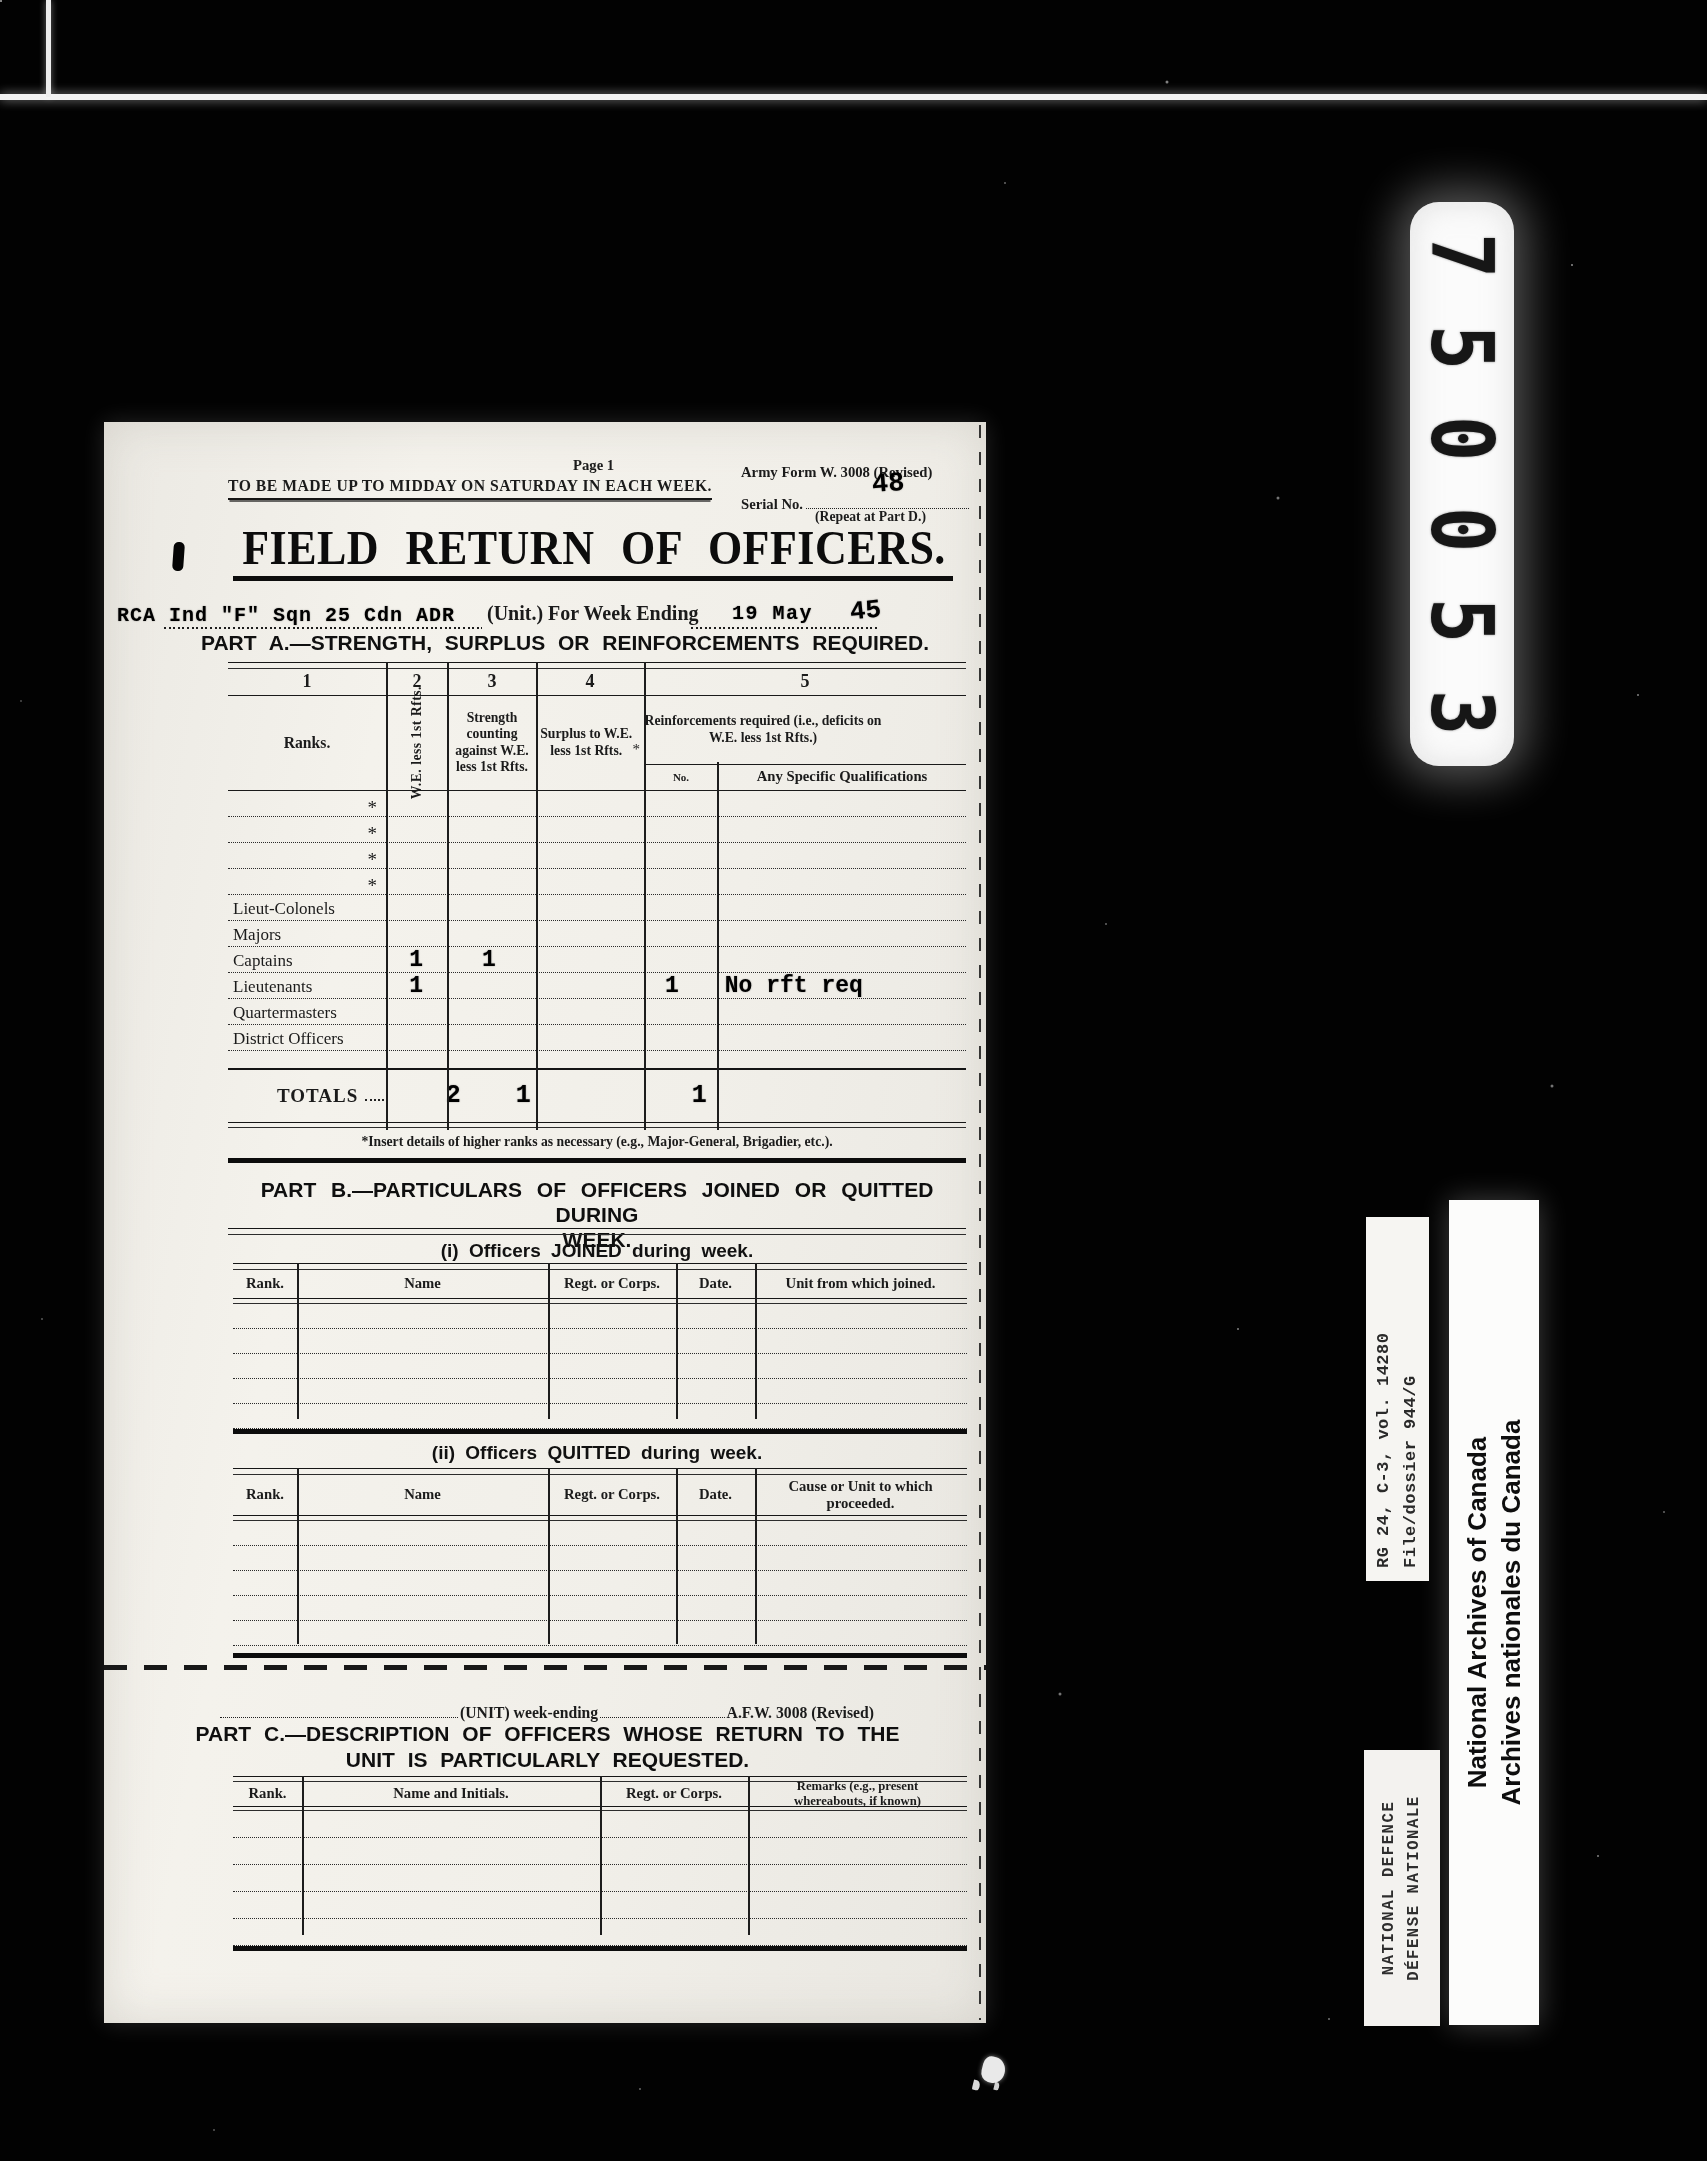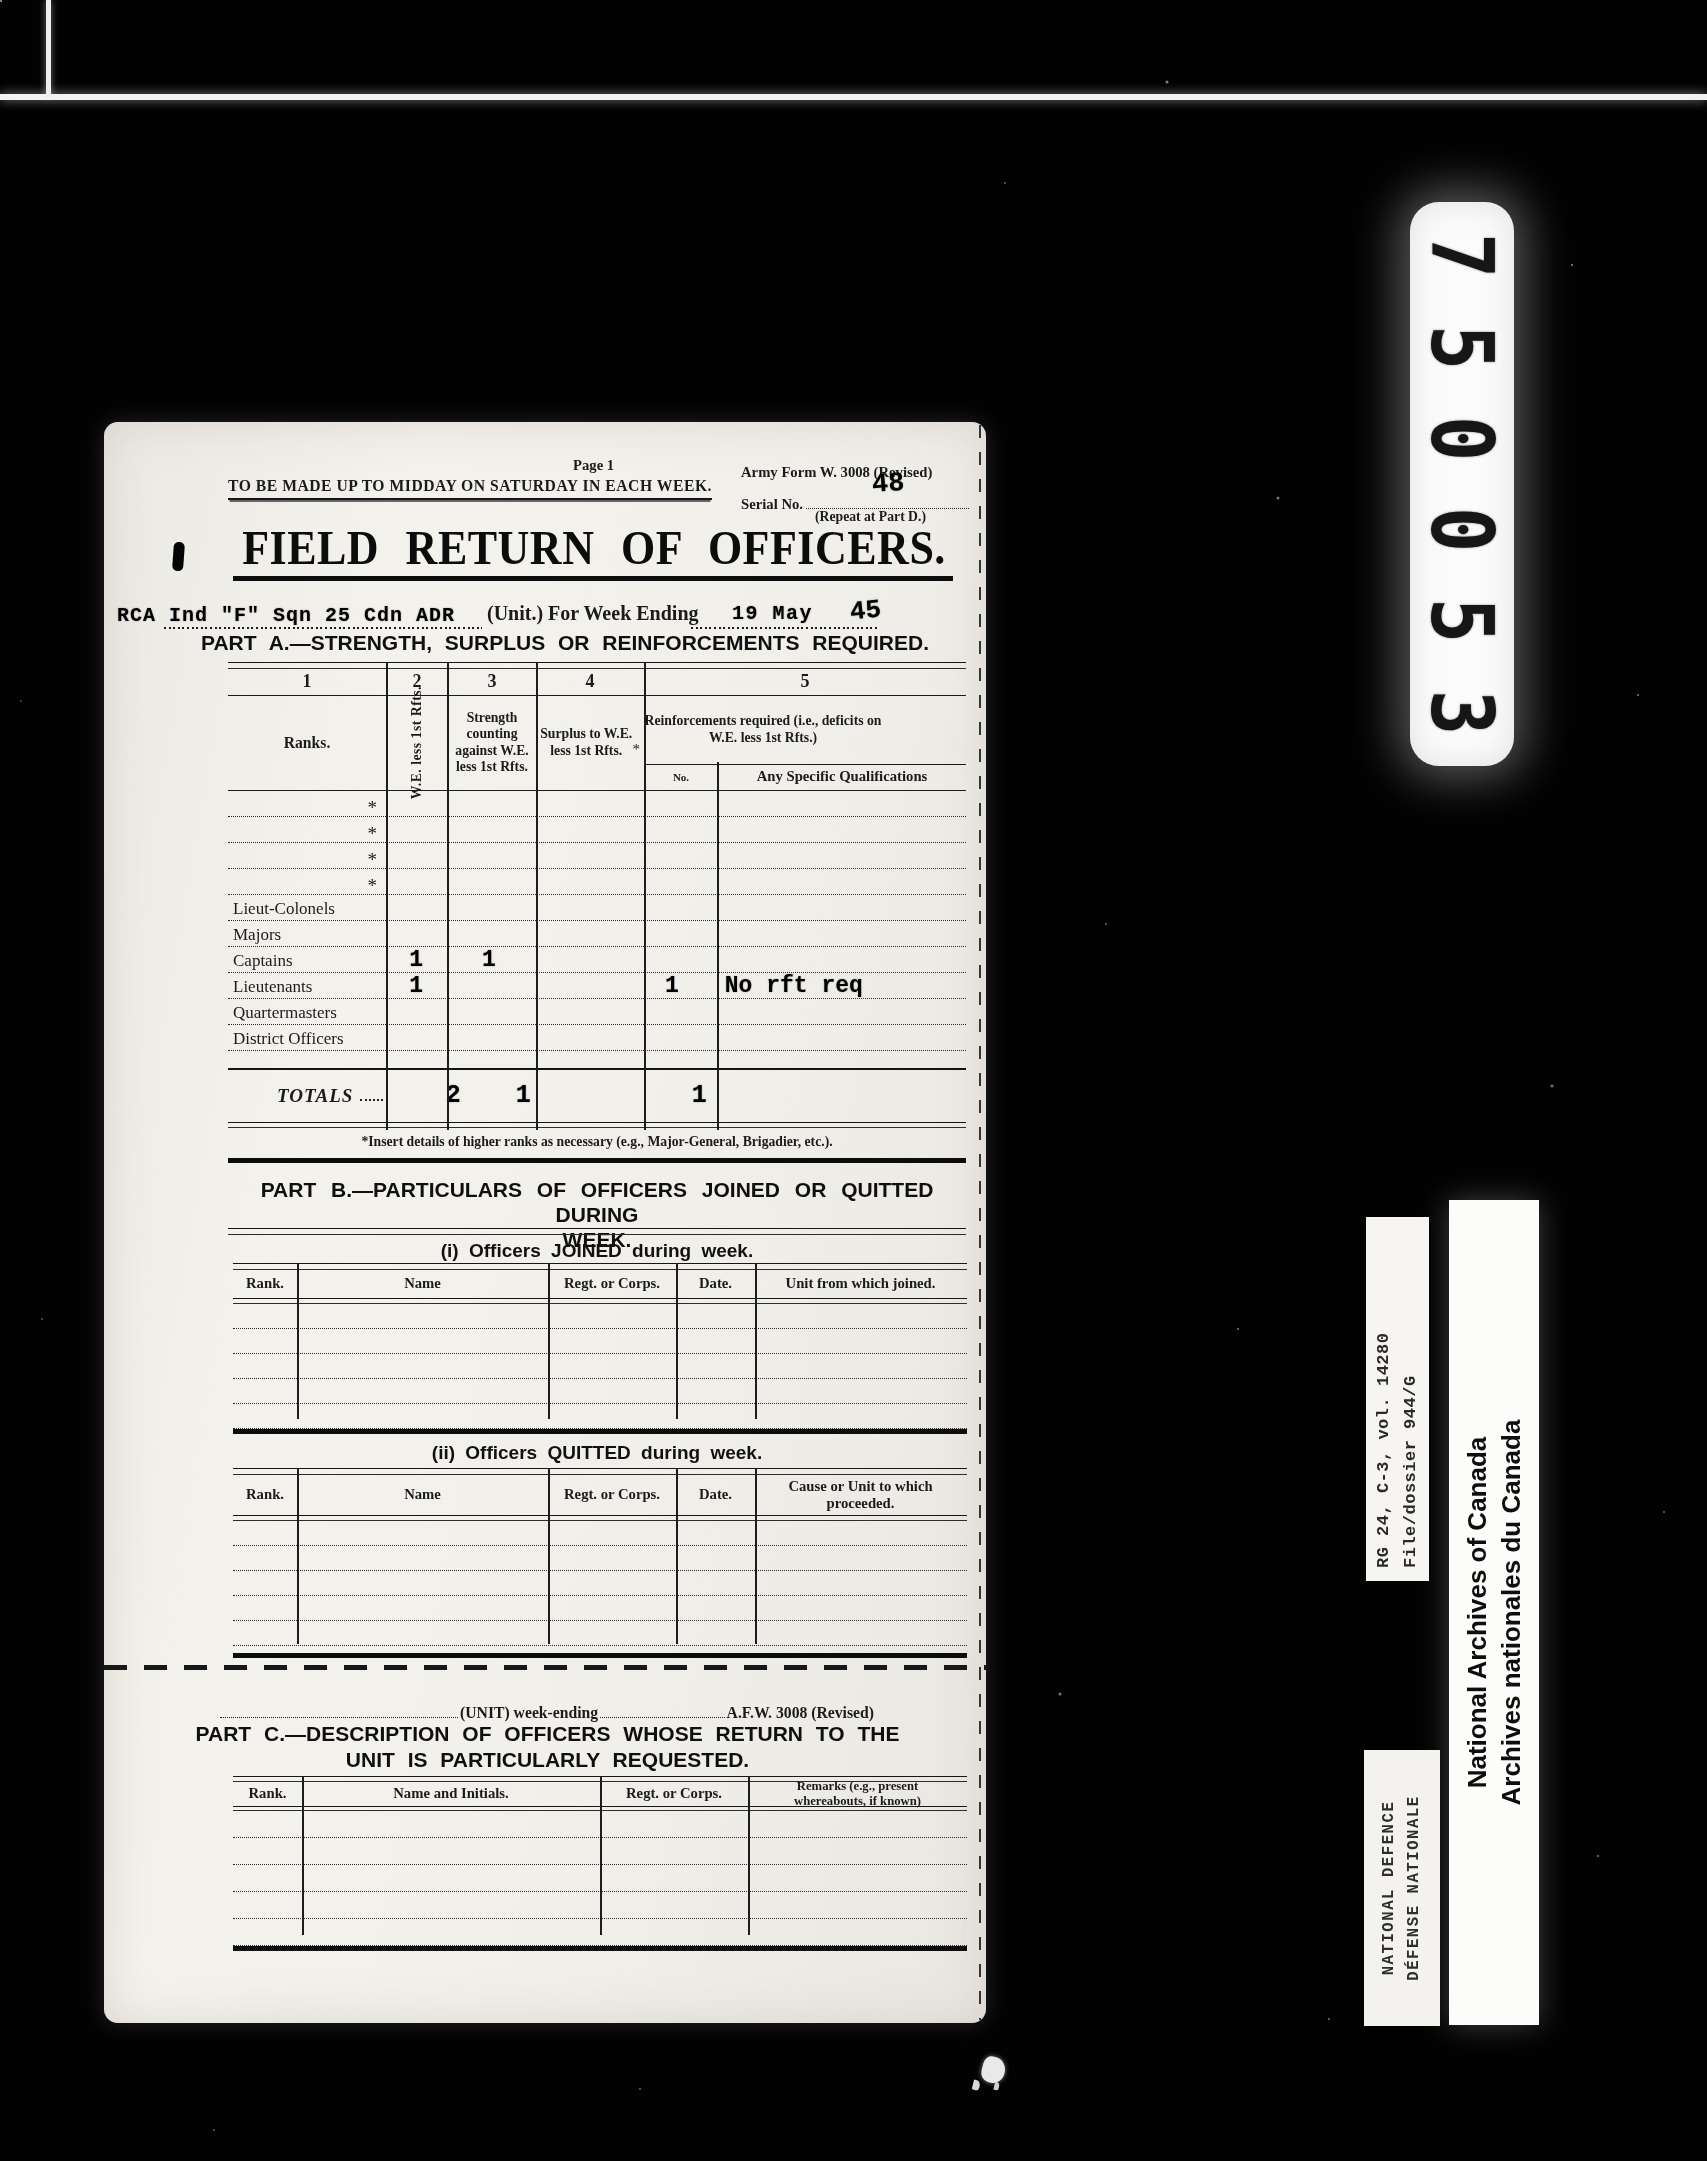--- a/index.html
+++ b/index.html
@@ -44,21 +44,21 @@
           box-shadow:0 0 30px rgba(255,255,255,.25);}
   .na-rot{left:0;top:825px;width:825px;height:90px;}
   .na-rot div{font-family:"Liberation Sans",sans-serif;font-weight:bold;font-size:26px;color:#0e0e0e;
               line-height:1.32;white-space:nowrap;}
   .nd-box{left:1364px;top:1750px;width:76px;height:276px;background:#f3f2ef;}
   .nd-rot{left:0;top:276px;width:276px;height:76px;}
   .nd-rot div{font-family:"Liberation Mono",monospace;font-size:15.7px;font-weight:bold;color:#2e2e2e;
               letter-spacing:1.5px;line-height:1.6;white-space:nowrap;}
 
   
-  .doc{left:104px;top:422px;width:882px;height:1601px;border-radius:14px;
+  .doc{left:104px;top:422px;width:882px;height:1601px;border-radius:0;
        background:linear-gradient(100deg,#ebe9e3,#f4f2ec 28%,#f1efe9 62%,#e9e7e1);
        box-shadow:0 0 23px rgba(255,255,255,.14), inset 0 0 46px rgba(190,186,178,.45);}
   .perf{position:absolute;right:4.6px;top:3px;bottom:3px;width:2.5px;
         background:repeating-linear-gradient(180deg,rgba(15,15,15,.82) 0 13px,transparent 13px 27px);}
 
   .serif{font-family:"Liberation Serif",serif;}
   .sans{font-family:"Liberation Sans",sans-serif;font-weight:bold;}
   .typed{font-family:"Liberation Mono",monospace;font-weight:bold;color:#000;
          text-shadow:0 0 1.5px rgba(0,0,0,.45);}
 
@@ -109,21 +109,21 @@
   .pa-row{height:25px;display:flex;align-items:flex-end;border-bottom:1.5px dotted #2b2b2b;}
   .pa-row .cell{display:flex;align-items:flex-end;justify-content:center;padding-bottom:1px;}
   .pa-row .ranks{justify-content:flex-start;padding-left:5px;}
   .rank-label{font-size:17px;white-space:nowrap;}
   .row-star{margin-left:auto;padding-right:9px;font-size:19px;line-height:.7;}
   .pa-row .typed{font-size:23px;line-height:.9;}
   .qual-cell{justify-content:flex-start !important;padding-left:17px;}
   .pa-spacer{height:17px;}
   .pa-totals{height:52px;display:flex;align-items:center;border-top:2.5px solid #141414;}
   .totals-label{width:158px;display:flex;align-items:center;padding-left:49px;font-size:19px;
-                font-weight:bold;letter-spacing:1px;font-style:italic;}
+                font-weight:bold;letter-spacing:1px;}
   .totals-dots{width:23px;border-bottom:2px dotted #222;margin-left:7px;margin-top:9px;}
   .pa-totals .vcell{display:flex;align-items:center;justify-content:center;}
   .pa-totals .typed{font-size:25px;}
   .pa-foot{margin-top:6px;text-align:center;font-size:13.7px;font-weight:bold;}
   .heavy{height:4.6px;background:#0c0c0c;margin-top:8px;}
   .vl{position:absolute;width:1.5px;background:#1d1d1d;top:0;}
 
   
   .pb-head{left:124px;top:756px;width:738px;text-align:center;font-size:21px;line-height:1.18;
            word-spacing:9px;color:#0f0f0f;}

